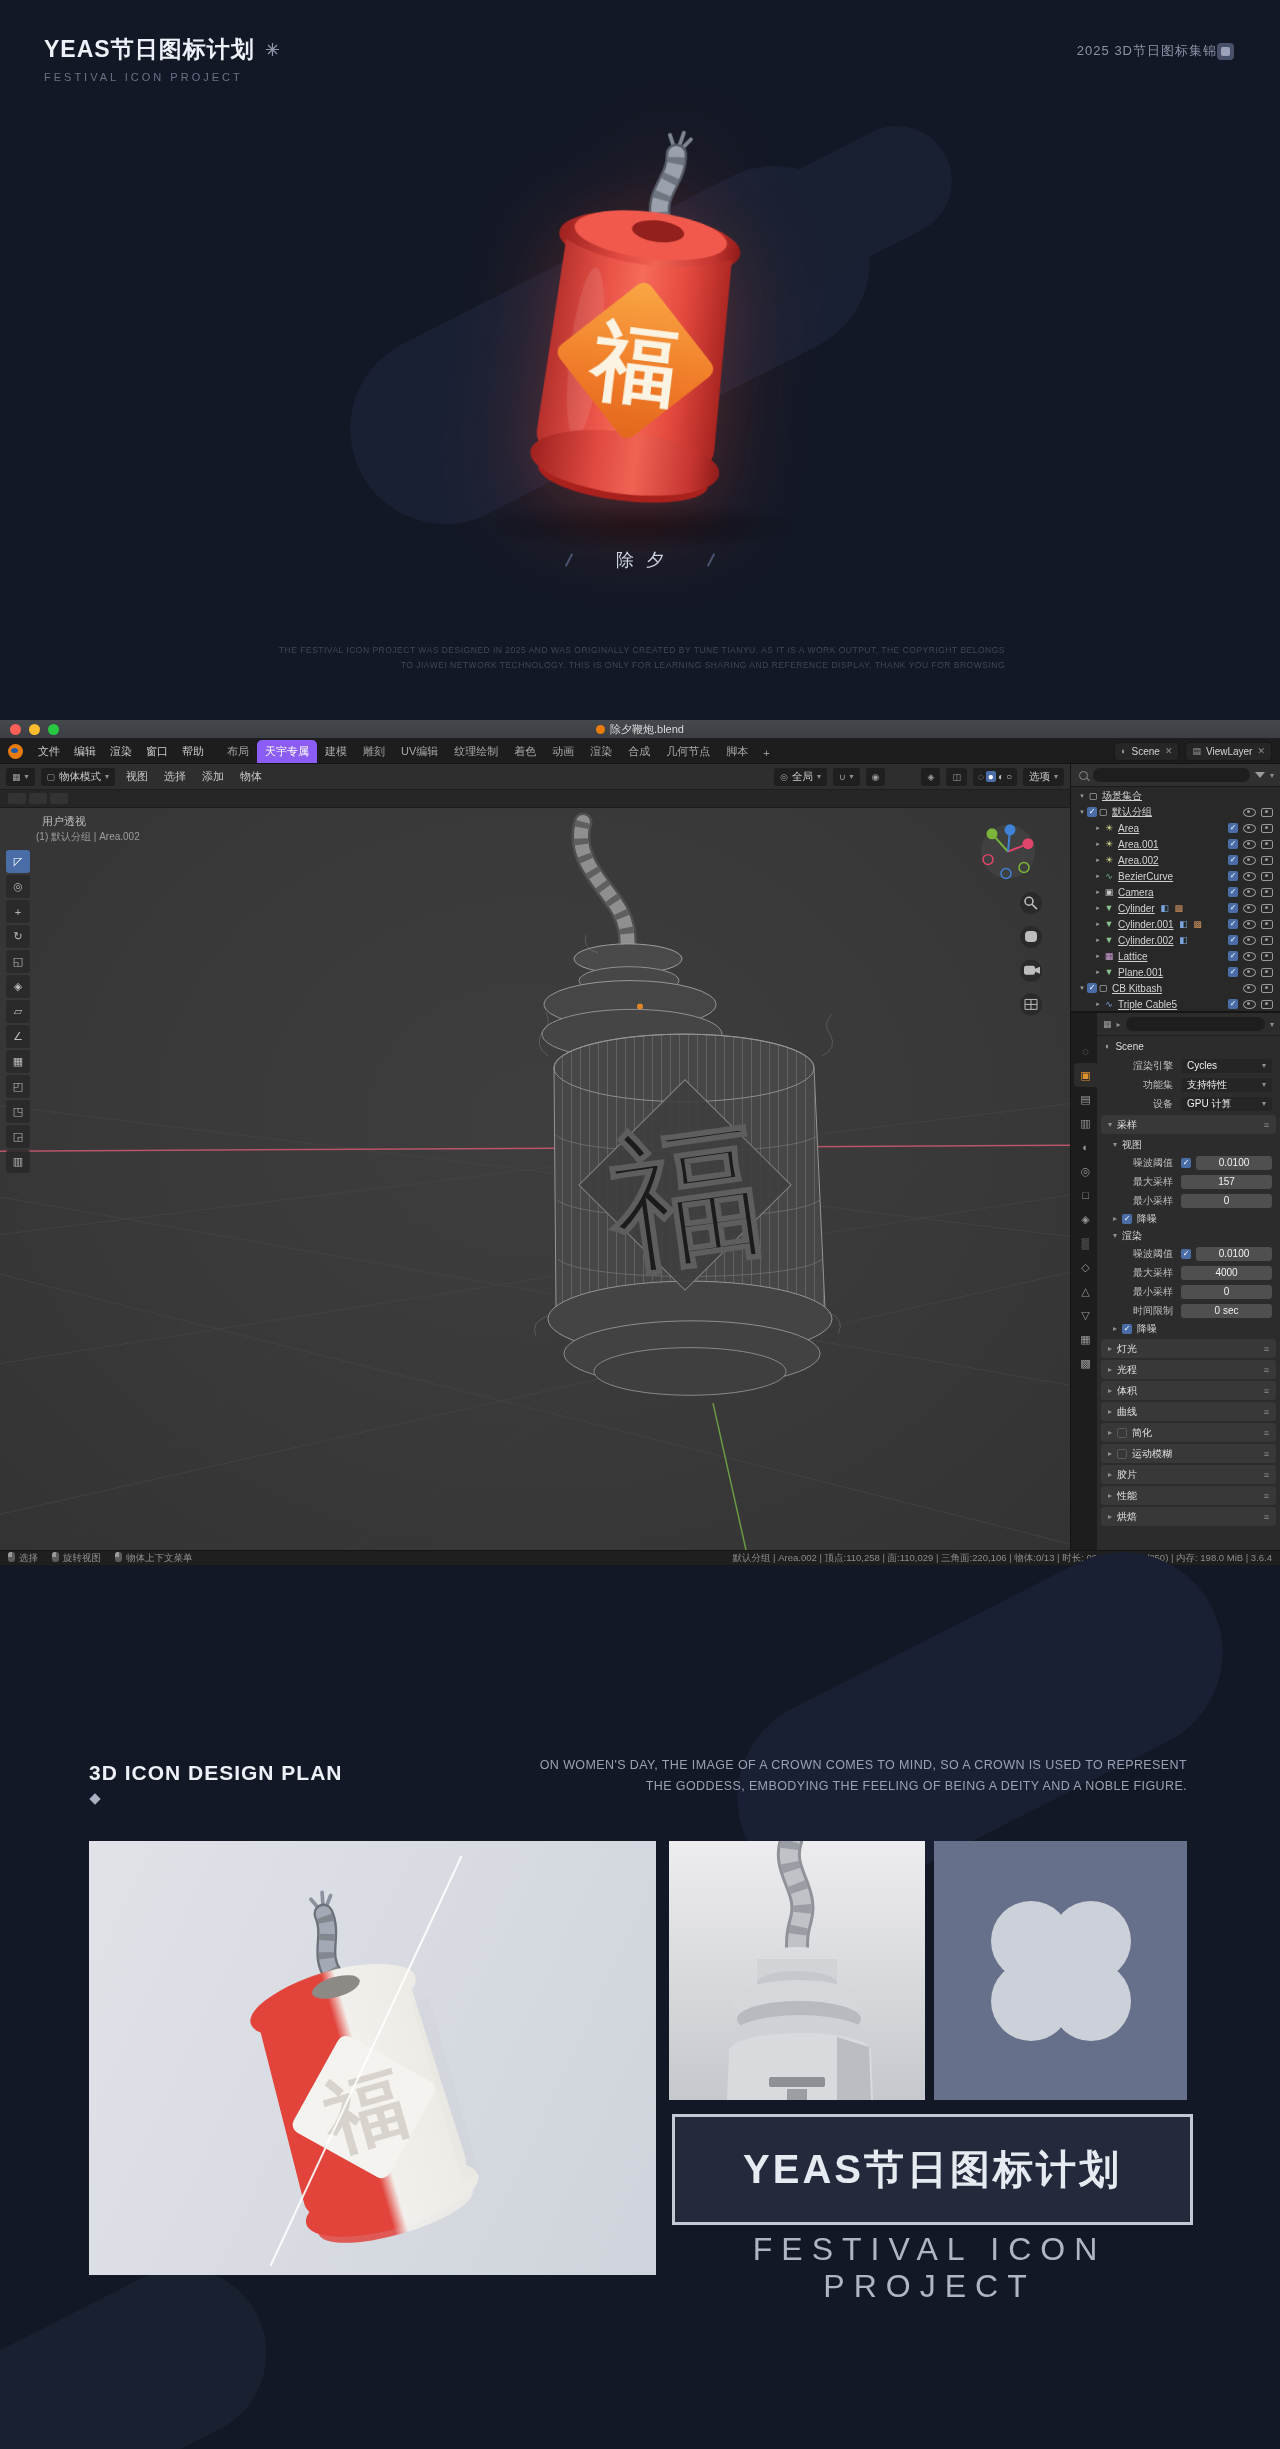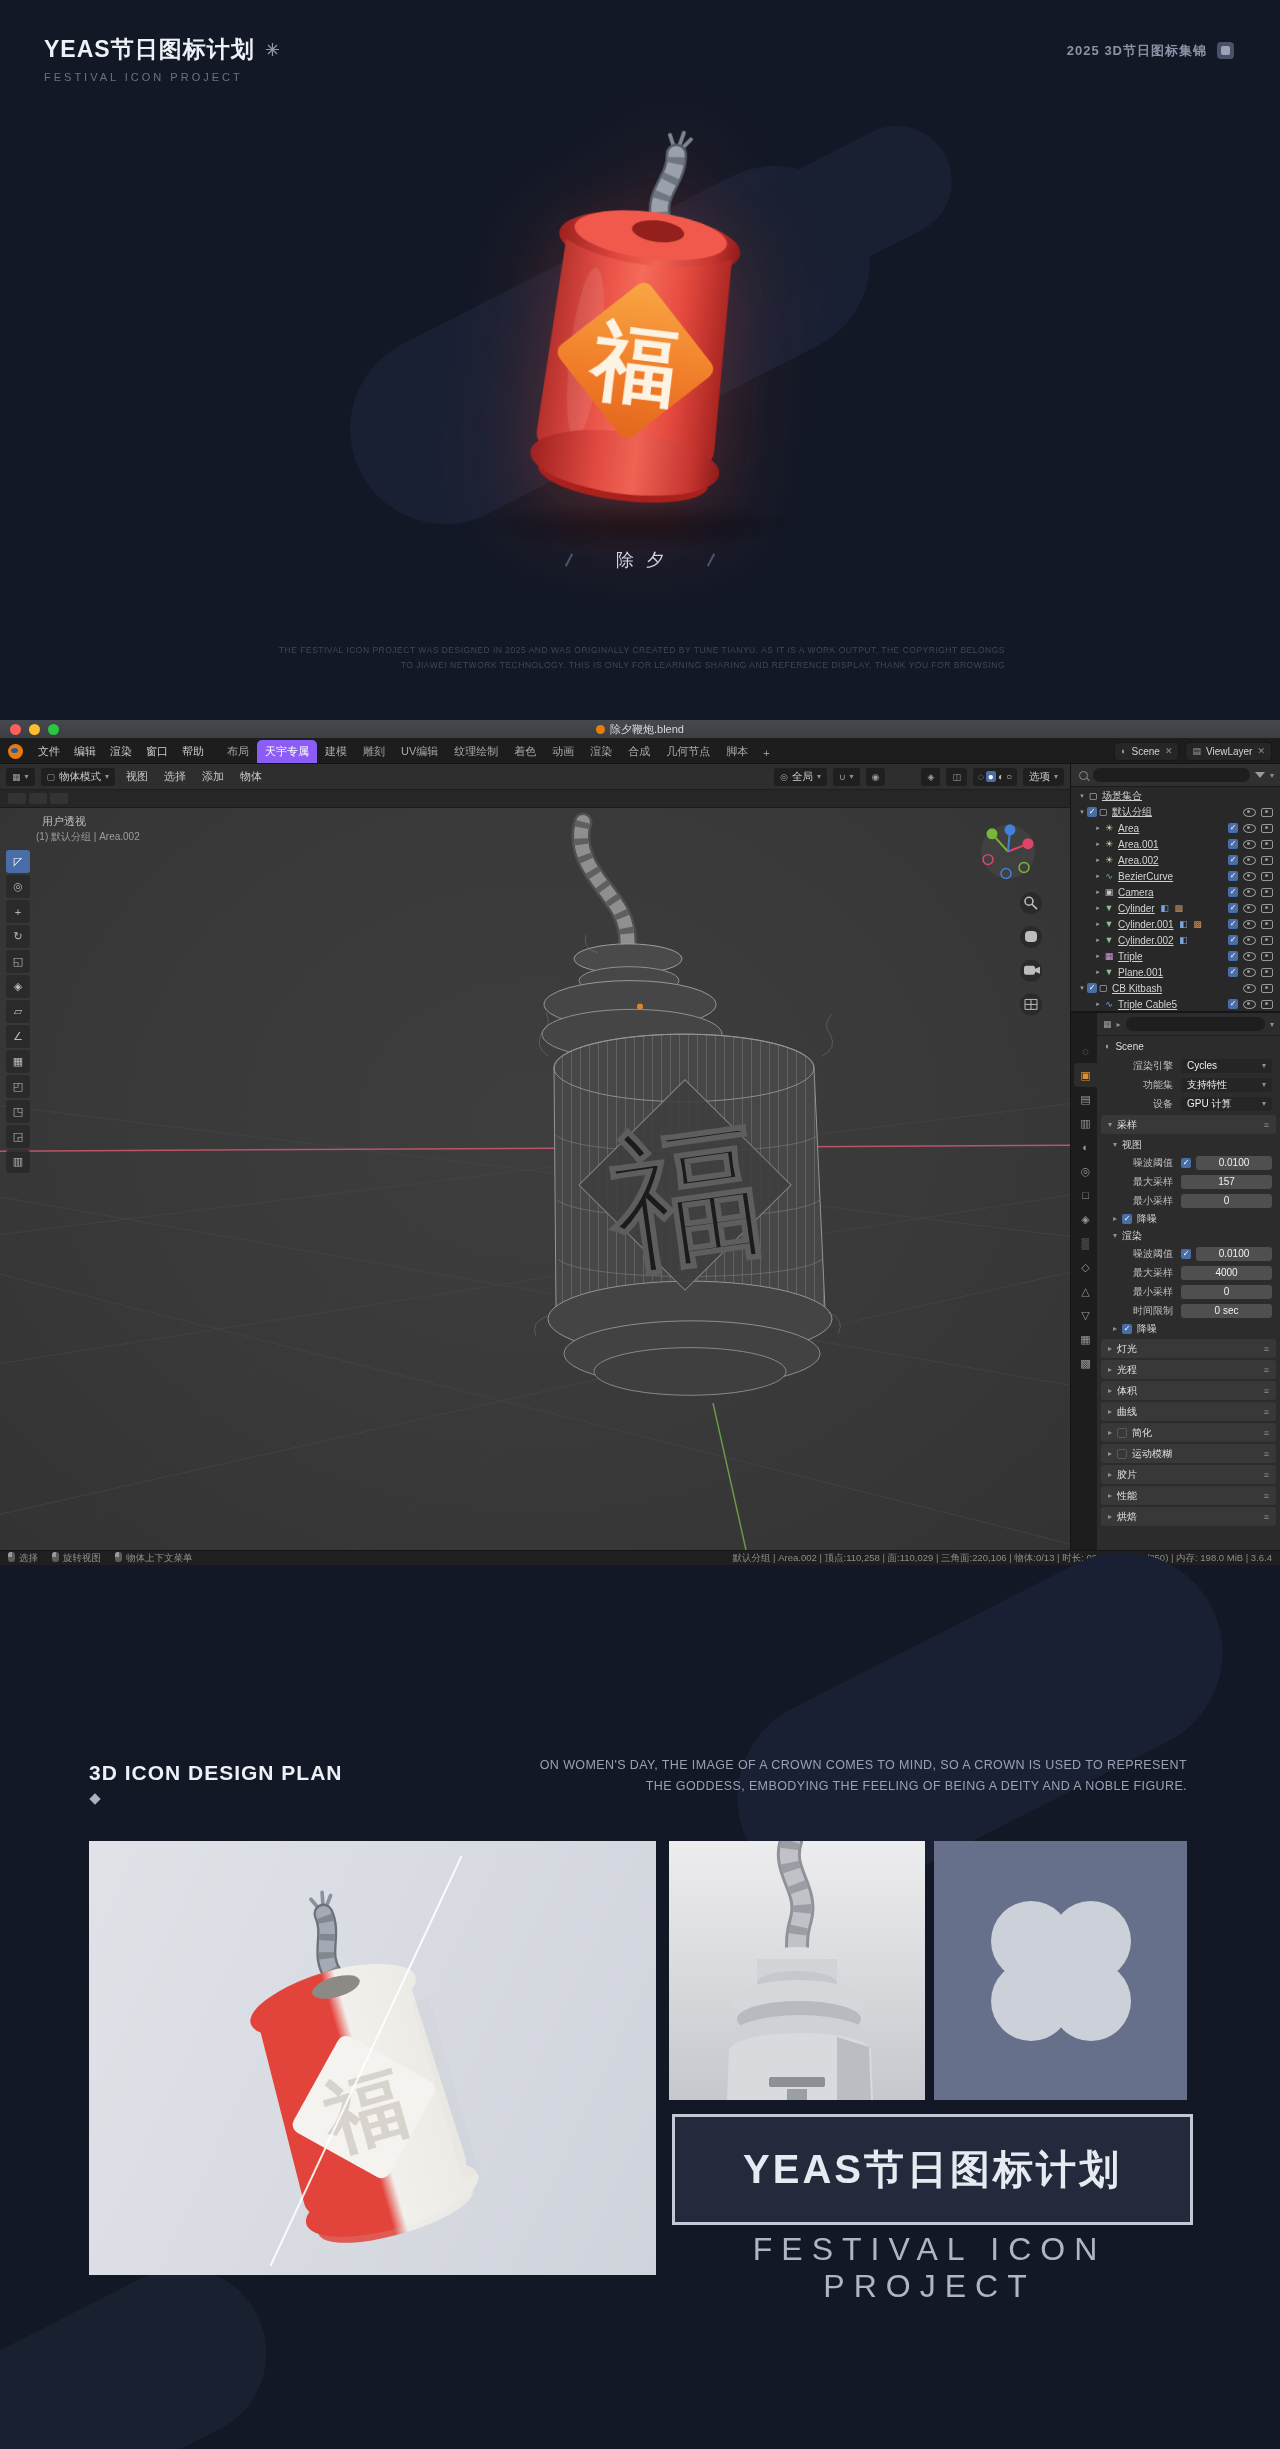--- a/index.html
+++ b/index.html
@@ -12,21 +12,21 @@
   .pill-h2{width:260px;height:110px;left:700px;top:160px;transform:rotate(-27deg);background:#192031;}
   .pill-p1{width:520px;height:200px;left:720px;top:60px;transform:rotate(-27deg);}
   .pill-p2{width:420px;height:170px;left:-140px;top:760px;transform:rotate(-27deg);background:#192030;}
 
   
   .hero{position:absolute;left:0;top:0;width:1280px;height:720px;}
   .hero-header{position:absolute;left:44px;right:46px;top:34px;display:flex;justify-content:space-between;align-items:flex-start;}
   .brand-row{display:flex;align-items:center;gap:10px;}
   .brand-title{margin:0;font-size:23px;font-weight:bold;color:#eef1f7;letter-spacing:1px;}
   .brand-sub{margin-top:6px;font-size:11px;letter-spacing:3px;color:#6b7287;}
-  .hero-right{display:flex;align-items:flex-start;gap:10px;margin-top:8px;font-weight:bold;}
+  .hero-right{display:flex;align-items:center;margin-top:8px;}
   .collection-label{font-size:13px;color:#8b93a6;letter-spacing:1px;}
   .badge{width:17px;height:17px;border-radius:4px;background:#49516a;position:relative;}
   .badge::after{content:"";position:absolute;inset:4px;border-radius:2px;background:#9aa3ba;}
   .fc-shadow{position:absolute;left:50%;top:500px;width:320px;height:52px;transform:translateX(-50%);
              background:radial-gradient(ellipse at center, rgba(4,7,16,.85), rgba(4,7,16,0) 70%);}
   .fc-wrap{position:absolute;left:50%;top:116px;transform:translateX(-50%) rotate(7deg);
            filter:drop-shadow(0 18px 42px rgba(238,84,62,.30));}
   .festival-row{position:absolute;left:0;top:548px;width:100%;display:flex;align-items:center;justify-content:center;gap:28px;}
   .festival-row h2{margin:0;font-size:18px;font-weight:normal;color:#ccd2df;letter-spacing:12px;padding-left:12px;}
   .tick{width:14px;height:2px;background:#4a5370;transform:rotate(-62deg);}
@@ -552,21 +552,21 @@
               </span>
             <span class="ol-toggles">
                 <span class="cb">✓</span>
                 <span class="eye"></span>
                 <span class="camt"></span>
               </span>
           </div>
           <div class="ol-row ind1">
             <span class="arr">▸</span>
               <span class="ic lattice">▦</span>
-            <span class="name">Triple</span>
+            <span class="name">Lattice</span>
             <span class="ol-toggles">
                 <span class="cb">✓</span>
                 <span class="eye"></span>
                 <span class="camt"></span>
               </span>
           </div>
           <div class="ol-row ind1">
             <span class="arr">▸</span>
               <span class="ic mesh">▼</span>
             <span class="name">Plane.001</span>

